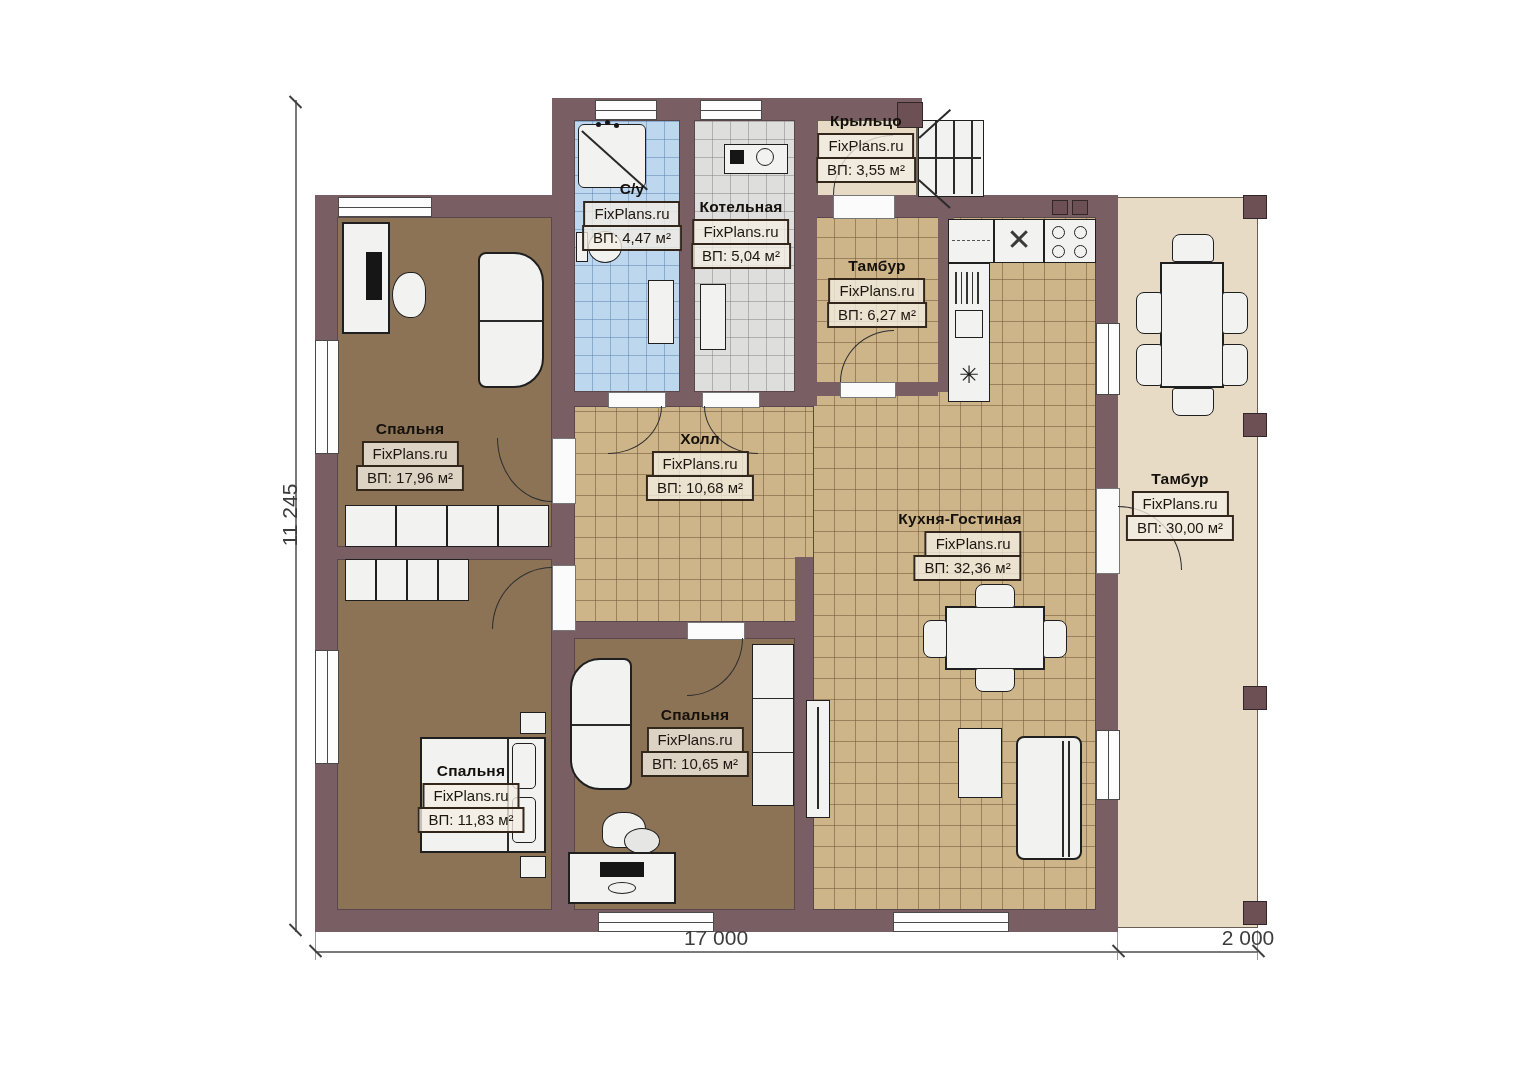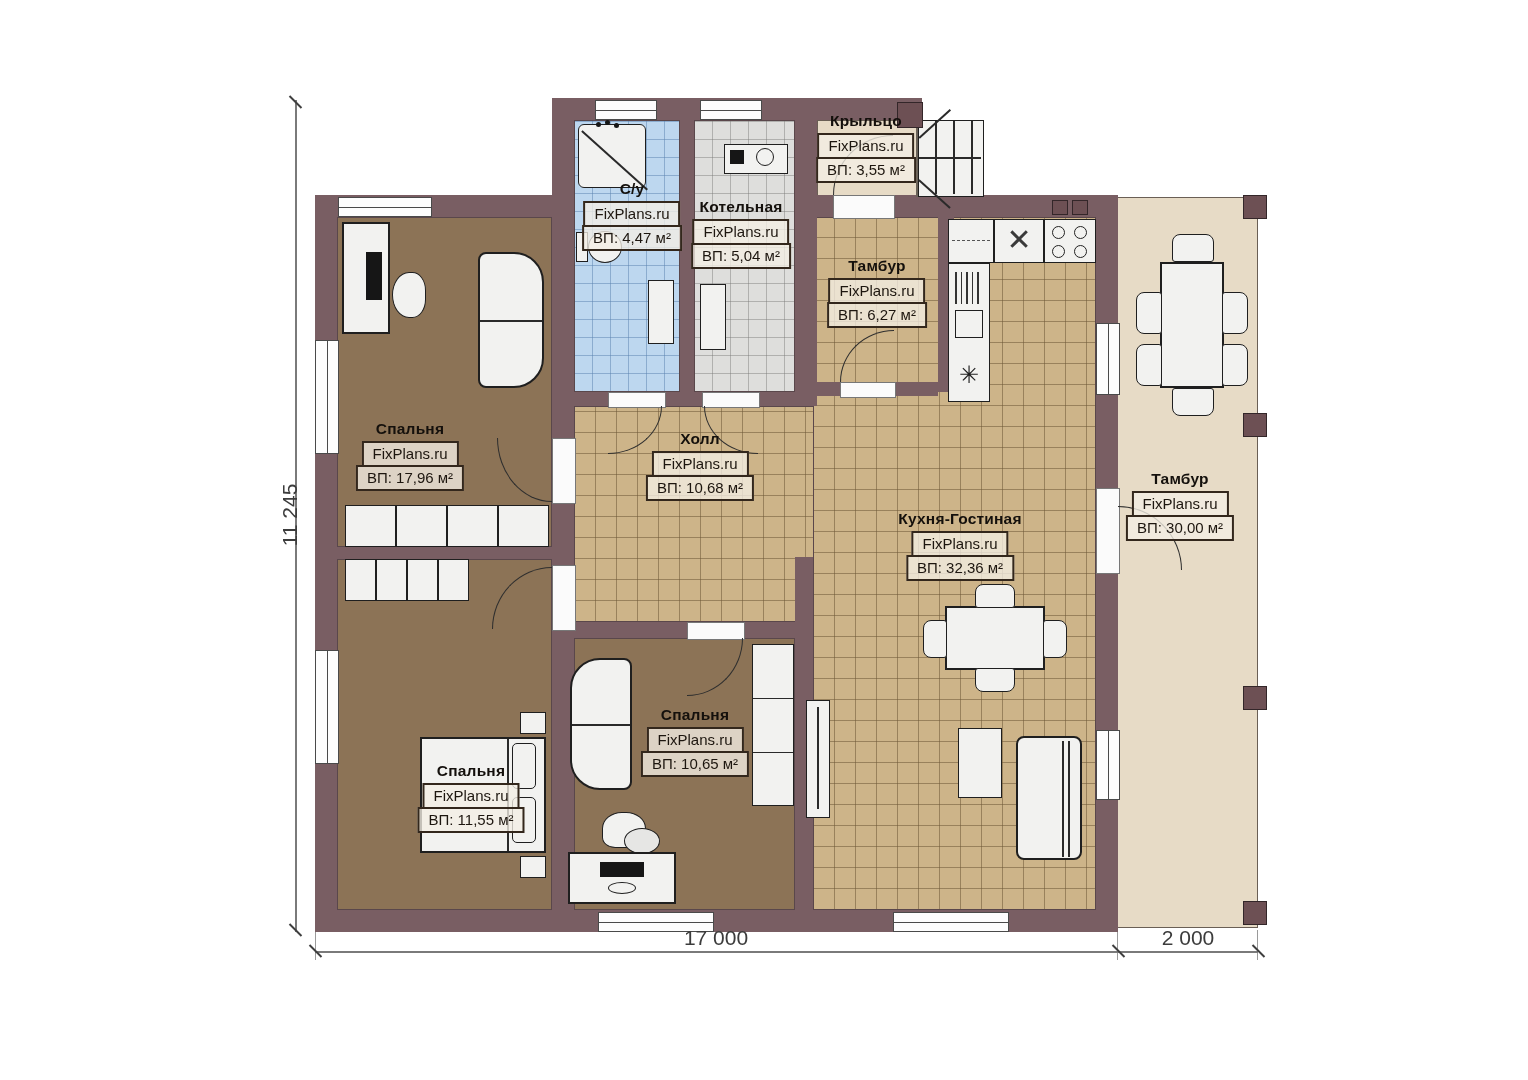--- a/index.html
+++ b/index.html
@@ -240,54 +240,54 @@
   <div class="room-label" style="left:877px;top:257px;">
     <div class="room-name">Тамбур</div>
     <div class="wm-box">FixPlans.ru</div>
     <div class="area-box">ВП: 6,27 м²</div>
   </div>
   <div class="room-label" style="left:700px;top:430px;">
     <div class="room-name">Холл</div>
     <div class="wm-box">FixPlans.ru</div>
     <div class="area-box">ВП: 10,68 м²</div>
   </div>
-  <div class="room-label" style="left:960px;top:510px;">
+  <div class="room-label" style="left:960px;top:510px;align-items:flex-end;">
     <div class="room-name">Кухня-Гостиная</div>
     <div class="wm-box">FixPlans.ru</div>
     <div class="area-box">ВП: 32,36 м²</div>
   </div>
   <div class="room-label" style="left:1180px;top:470px;">
     <div class="room-name">Тамбур</div>
     <div class="wm-box">FixPlans.ru</div>
     <div class="area-box">ВП: 30,00 м²</div>
   </div>
   <div class="room-label" style="left:410px;top:420px;">
     <div class="room-name">Спальня</div>
     <div class="wm-box">FixPlans.ru</div>
     <div class="area-box">ВП: 17,96 м²</div>
   </div>
   <div class="room-label" style="left:471px;top:762px;">
     <div class="room-name">Спальня</div>
     <div class="wm-box">FixPlans.ru</div>
-    <div class="area-box">ВП: 11,55 м²</div>
+    <div class="area-box">ВП: 11,83 м²</div>
   </div>
   <div class="room-label" style="left:695px;top:706px;">
     <div class="room-name">Спальня</div>
     <div class="wm-box">FixPlans.ru</div>
     <div class="area-box">ВП: 10,65 м²</div>
   </div>
 
   <div class="dline" style="left:295px;top:100px;width:1.5px;height:832px;"></div>
   <div class="tick" style="left:287px;top:101px;"></div>
   <div class="tick" style="left:287px;top:929px;"></div>
   <div class="dim-label" style="left:230px;top:503px;width:120px;transform:rotate(-90deg);">11 245</div>
 
   <div class="dline" style="left:315px;top:951px;width:943px;height:1.5px;"></div>
   <div class="tick" style="left:307px;top:950px;"></div>
   <div class="tick" style="left:1110px;top:950px;"></div>
   <div class="tick" style="left:1250px;top:950px;"></div>
   <div class="stub" style="left:315px;top:932px;width:1px;height:28px;"></div>
   <div class="stub" style="left:1117px;top:932px;width:1px;height:28px;"></div>
   <div class="stub" style="left:1257px;top:930px;width:1px;height:30px;"></div>
   <div class="dim-label" style="left:616px;top:926px;width:200px;">17 000</div>
-  <div class="dim-label" style="left:1108px;top:926px;width:160px;">2 000</div>
+  <div class="dim-label" style="left:1168px;top:926px;width:160px;">2 000</div>
 
 </div>
 
 </body></html>

